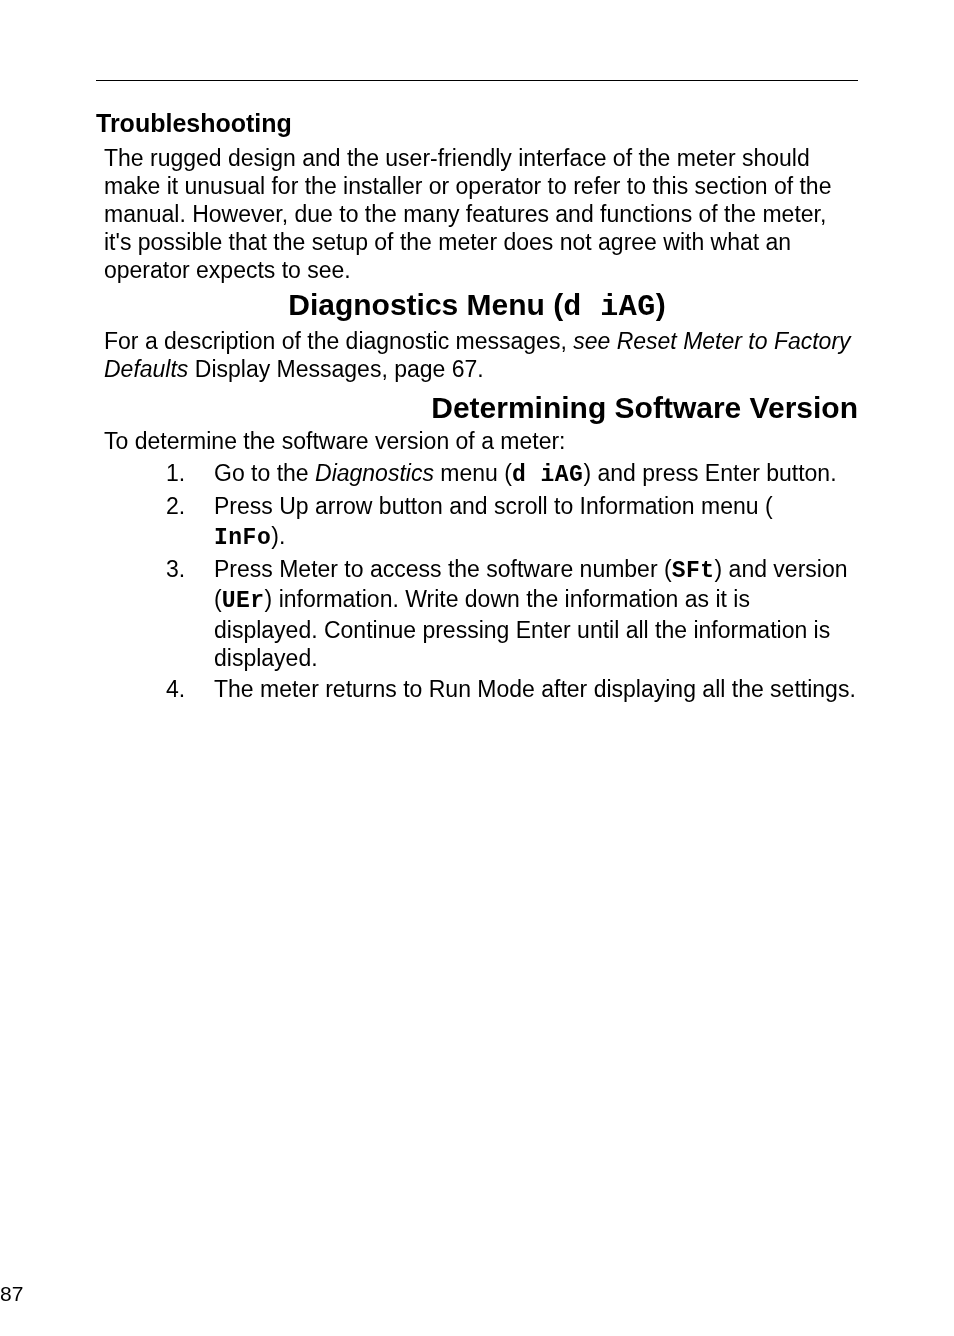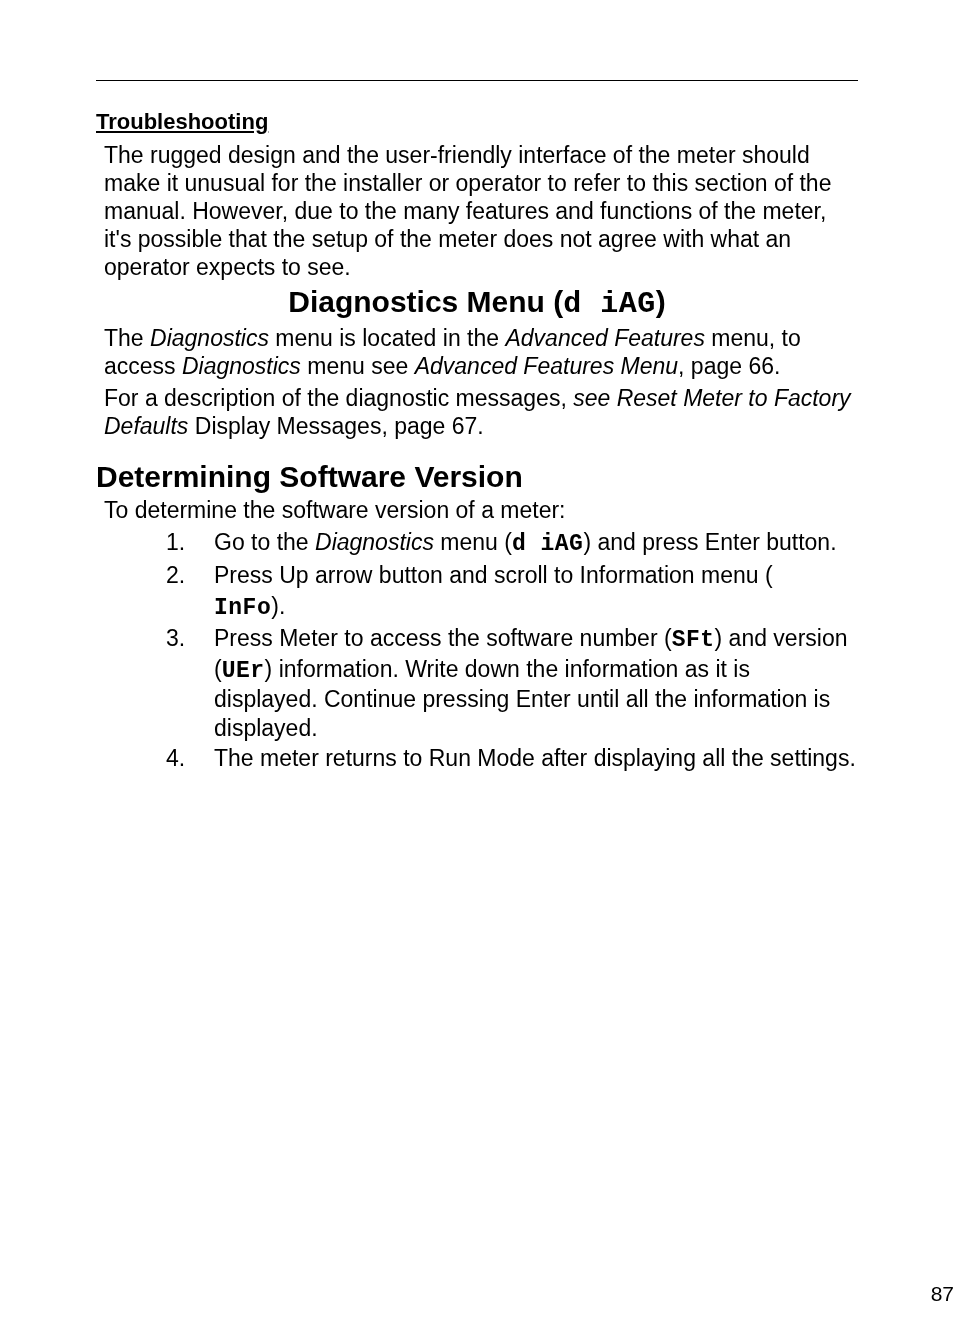--- a/index.html
+++ b/index.html
@@ -18,24 +18,23 @@
     position: absolute;
     left: 96px;
     top: 80px;
     width: 762px;
   }
   .rule {
     border-top: 1.5px solid #000;
     margin-bottom: 28px;
   }
   h2.section {
-    font-size: 22px;
+    font-size: 25px;
     font-weight: bold;
     margin: 16px 0 6px 0;
-    text-decoration: underline;
   }
   p {
     font-size: 23px;
     line-height: 1.22;
     margin: 0 0 4px 8px;
   }
   h3.sub {
     font-size: 30px;
     font-weight: bold;
     text-align: center;
@@ -64,51 +63,48 @@
     flex: 0 0 48px;
   }
   ol.steps li .body {
     flex: 1;
   }
   .pagenum {
     position: absolute;
     bottom: 30px;
     left: 0;
     width: 100%;
-    text-align: right;
+    text-align: left;
     font-size: 21px;
   }
   
   i { font-style: italic; }
 </style>
 </head>
 <body>
 
 <div class="page">
   <div class="rule"></div>
 
   <h2 class="section">Troubleshooting</h2>
 
   <p>The rugged design and the user-friendly interface of the meter should make it unusual for the installer or operator to refer to this section of the manual. However, due to the many features and functions of the meter, it's possible that the setup of the meter does not agree with what an operator expects to see.</p>
 
 
   <h3 class="sub">
     <span>Diagnostics Menu (</span><span class="seg">d iAG</span><span>)</span>
   </h3>
 
-  <p>
-    <span>The </span><i>Diagnostics</i><span> menu is located in the </span><i>Advanced Features</i><span> menu, to access </span><i>Diagnostics</i><span> menu see </span><i>Advanced Features Menu</i><span>, page 66.</span>
-  </p>
 
 
   <p>
     <span>For a description of the diagnostic messages, </span><i>see Reset Meter to Factory Defaults</i><span> Display Messages, page 67.</span>
   </p>
 
-  <h3 class="sub" style="text-align:left; margin-top:20px; margin-bottom:2px;">Determining Software Version</h3>
+  <h3 class="sub" style="text-align:right; margin-top:8px; margin-bottom:2px;">Determining Software Version</h3>
 
   <p>To determine the software version of a meter:</p>
 
   <ol class="steps">
     <li>
       <span class="num">1.</span>
       <span class="body">
         <span>Go to the </span><i>Diagnostics</i><span> menu (</span><span class="seg">d iAG</span><span>) and press Enter button.</span>
       </span>
     </li>

